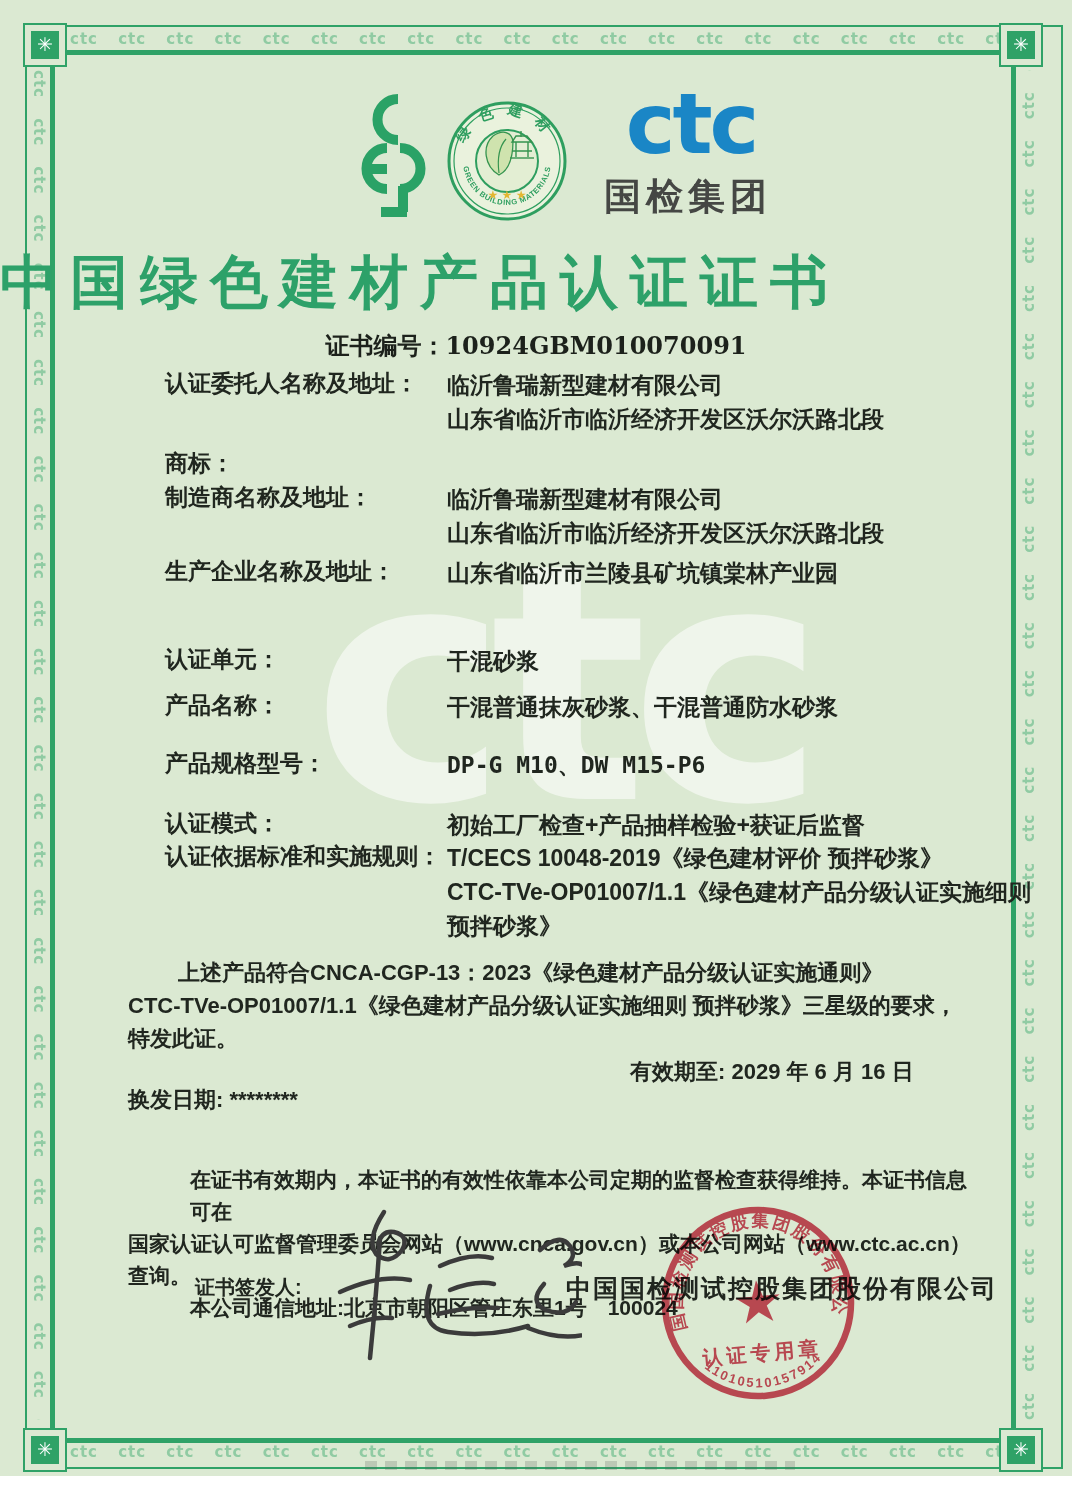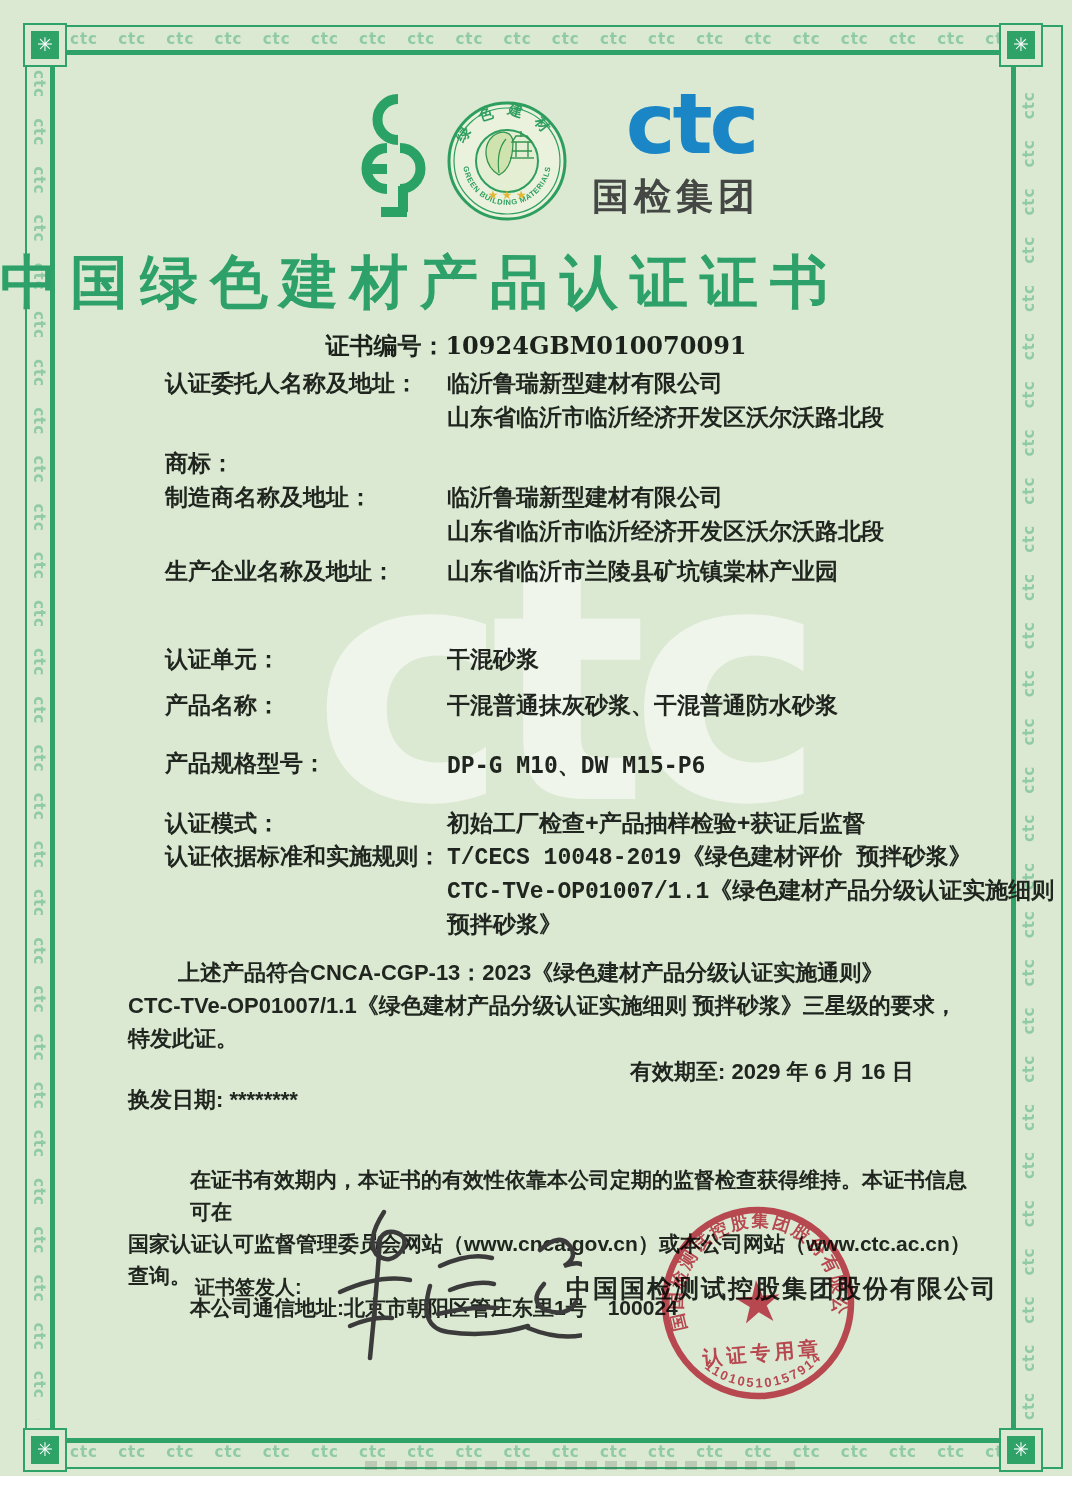--- a/index.html
+++ b/index.html
@@ -44,41 +44,41 @@
   }
   
   .gp-logo{position:absolute;left:336px;top:90px;}
   .badge{position:absolute;left:446px;top:100px;}
   .ctc-logo{
     position:absolute;left:596px;top:84px;width:190px;text-align:center;
     font-family:"DejaVu Sans", sans-serif;font-weight:bold;
     font-size:84px;line-height:80px;color:#1a86c6;letter-spacing:-3px;
   }
   .ctc-cn{
-    position:absolute;left:592px;top:172px;width:200px;text-align:left;
+    position:absolute;left:572px;top:172px;width:200px;text-align:right;
     font-size:37px;font-weight:bold;color:#454744;letter-spacing:5px;
   }
   
   .title{
     position:absolute;left:0;top:244px;width:1028px;
     font-family:"DejaVu Serif", serif;font-weight:bold;
     font-size:58px;letter-spacing:12px;color:#2da169;
   }
   .certno{
     position:absolute;left:0;top:330px;width:1072px;text-align:center;
     font-family:"DejaVu Serif", serif;font-weight:bold;font-size:24px;color:#1c211b;
   }
   
   .frow{position:absolute;left:0;width:1072px;}
   .flabel{
     position:absolute;left:165px;top:0;font-size:23px;font-weight:bold;white-space:nowrap;
   }
   .fvalue{
     position:absolute;left:447px;top:0;width:560px;
-    font-size:23px;font-weight:bold;line-height:34px;white-space:nowrap;font-family:Liberation Mono, monospace;
+    font-size:23px;font-weight:bold;line-height:34px;white-space:nowrap;
   }
   .para{position:absolute;left:128px;width:840px;font-size:22px;font-weight:bold;line-height:33px;}
   .para .indent{padding-left:50px;}
   .dates{font-size:22px;font-weight:bold;}
   .footer-para{position:absolute;left:128px;width:845px;font-size:21px;font-weight:bold;line-height:32px;margin-top:28px;}
   .footer-para .indent{padding-left:62px;}
   .signer{position:absolute;left:195px;top:1274px;font-size:20px;font-weight:bold;}
   .company{position:absolute;left:566px;top:1272px;font-size:25px;font-weight:bold;letter-spacing:2px;}
   .sig{position:absolute;left:292px;top:1200px;}
   .stamp{position:absolute;left:641px;top:1186px;mix-blend-mode:multiply;opacity:0.9;}

